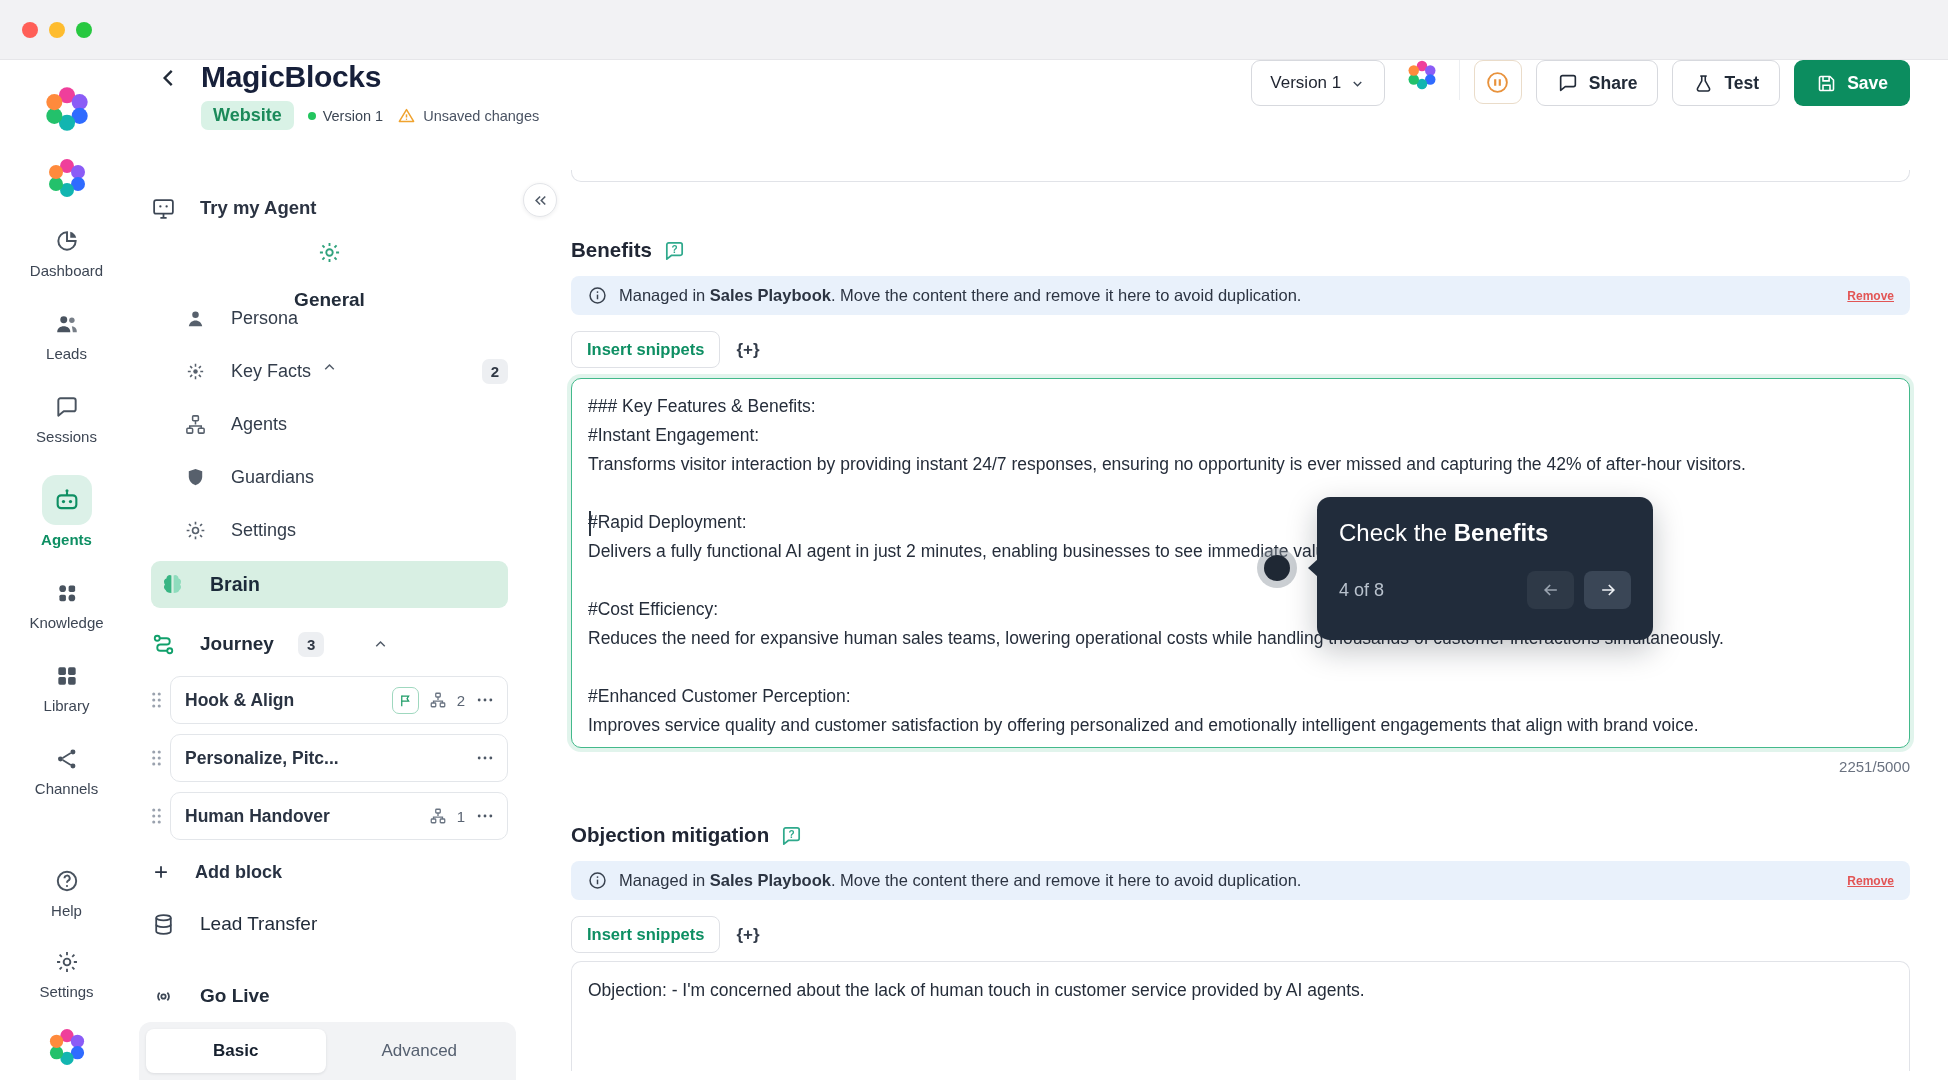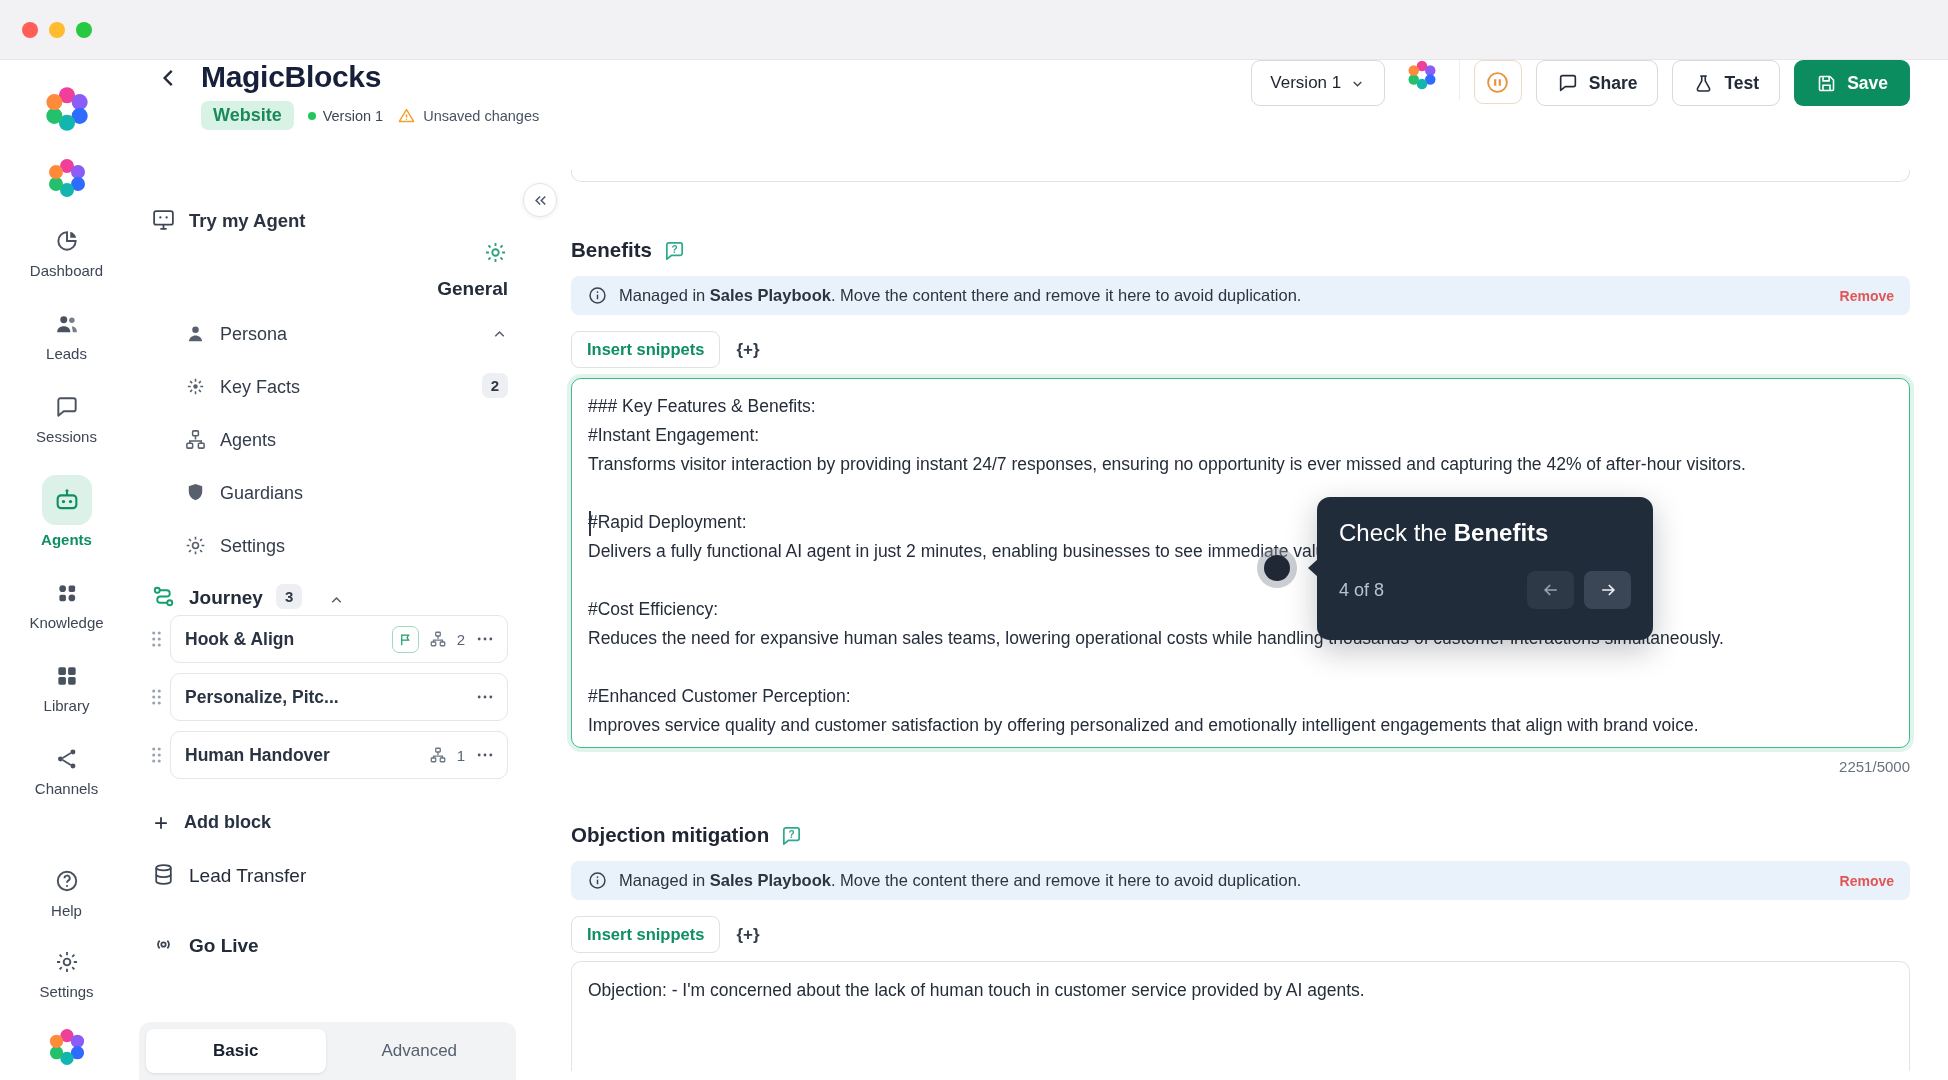--- a/index.html
+++ b/index.html
@@ -54,21 +54,21 @@
     gap:10px; padding:0 22px; font-size:17.5px; font-weight:bold; cursor:pointer; }
 
   
   .body-row { flex:1; display:flex; position:relative; min-height:0; }
   .collapse-btn { position:absolute; left:390px; top:15px; width:34px; height:34px; border-radius:50%;
     background:#fff; border:1px solid #e3e5e9; box-shadow:0 1px 4px rgba(20,30,40,.08); display:flex; align-items:center;
     justify-content:center; cursor:pointer; z-index:4; }
 
   
   .sb { flex:0 0 389px; position:relative; padding:16px 14px 0 18px; overflow:hidden; }
-  .sb-row { display:flex; align-items:flex-end; gap:13px; cursor:pointer; }
+  .sb-row { display:flex; align-items:center; gap:24px; cursor:pointer; }
   .sb-try { height:48px; margin-bottom:8px; font-size:18.5px; font-weight:bold; color:#2b3342; }
   .sb-section { height:52px; font-size:19px; font-weight:bold; color:#222c3a;flex-direction:column; }
   .sb-section .grow { flex:1; }
   .sb-sub { height:53px; padding-left:33px; font-size:18px; color:#333d4b; }
   .sb-sub .grow { flex:1; }
   .count-badge { background:#edeff2; color:#303845; font-size:15px; border-radius:7px; padding:4px 9px; font-weight:bold; }
   .sb-brain { height:47px; background:#d8efe3; border-radius:9px; margin:4px 0 10px; padding:0 2px 0 8px;
     font-size:19.5px; font-weight:bold; color:#1c2b3a; }
   .sb-journey { height:52px; margin-bottom:6px; font-size:19px; font-weight:bold; color:#222c3a; }
   .jblock { display:flex; align-items:center; gap:8px; margin-bottom:10px; }
@@ -89,21 +89,21 @@
   
   .main { flex:1; position:relative; padding:0 38px 0 49px; min-width:0; }
   .prev-box { height:12px; margin-top:2px; border:1px solid #e1e3e8; border-top:none; border-radius:0 0 10px 10px; }
   .counter { text-align:right; font-size:15px; color:#6a7280; margin-top:18px; }
   .sec-title { display:flex; align-items:center; gap:11px; margin-top:56px; }
   .sec-title h3 { font-size:20.5px; font-weight:bold; color:#202634; }
   .banner { margin-top:14px; background:#e9f1fb; border-radius:8px; display:flex; align-items:center; gap:11px;
     padding:9px 16px; font-size:16.5px; color:#2c3442; }
   .banner .grow { flex:1; }
   .banner b { font-weight:bold; }
-  .remove-link { color:#e25555; font-size:14px; font-weight:bold; cursor:pointer; white-space:nowrap; }
+  .remove-link { color:#e25555; font-size:12px; font-weight:bold; text-decoration:underline; cursor:pointer; white-space:nowrap; }
   .snip-row { margin-top:16px; display:flex; align-items:center; gap:16px; }
   .snip-btn { height:37px; border:1px solid #dfe1e6; border-radius:8px; background:#fff; color:#0e8f63;
     font-size:16.5px; font-weight:bold; padding:0 15px; display:flex; align-items:center; cursor:pointer; }
   .snip-plus { font-size:17px; color:#323b49; font-weight:bold; cursor:pointer; }
   .ta-wrap { margin-top:10px; height:370px; border:1.5px solid #43b98b; border-radius:10px; background:#fff;
     box-shadow:0 0 0 4px rgba(67,185,139,.16); overflow:hidden; position:relative; cursor:text; }
   .ta-text { padding:13px 16px; font-size:17.5px; line-height:29px; color:#252d3a; white-space:pre-wrap; }
   .caret { position:absolute; left:17px; top:132px; width:1.5px; height:25px; background:#2b3440; }
   .next-box { margin-top:8px; height:110px; border:1px solid #e1e3e8; border-bottom:none; border-radius:10px 10px 0 0;
     padding:14px 16px; font-size:17.5px; line-height:29px; color:#252d3a; cursor:text; }
@@ -442,20 +442,29 @@
           <div class="sb-row sb-sub">
             <span>
               <svg width="23" height="23" viewBox="0 0 24 24" fill="none" stroke="#57606c" stroke-width="1.7">
                   <circle cx="12" cy="12" r="3.1"></circle>
                   <path d="M12 2.8v2.9M12 18.3v2.9M2.8 12h2.9M18.3 12h2.9M5.2 5.2l2 2M16.8 16.8l2 2M18.8 5.2l-2 2M7.2 16.8l-2 2"></path>
                 </svg>
             </span>
             <span>Settings</span>
           </div>
 
+          <div class="sb-row sb-brain">
+            <span>
+              <svg width="27" height="27" viewBox="0 0 24 24">
+                  <path d="M11 4a3 3 0 0 0-4.4 2.6A3 3 0 0 0 4.5 10c0 .8.3 1.5.8 2a3.2 3.2 0 0 0 .7 5c.6 1.5 2 2.4 5 2.6z" fill="#38b583"></path>
+                  <path d="M13 4a3 3 0 0 1 4.4 2.6A3 3 0 0 1 19.5 10c0 .8-.3 1.5-.8 2a3.2 3.2 0 0 1-.7 5c-.6 1.5-2 2.4-5 2.6z" fill="#8fdcbd"></path>
+                </svg>
+            </span>
+            <span>Brain</span>
+          </div>
 
           <div class="sb-row sb-journey">
             <span>
               <svg width="25" height="25" viewBox="0 0 24 24" fill="none" stroke="#11a06b" stroke-width="1.8">
                   <circle cx="6" cy="6" r="2.4"></circle>
                   <circle cx="18" cy="18" r="2.4"></circle>
                   <path d="M8.6 6H15a3 3 0 0 1 0 6H9a3 3 0 0 0 0 6h6.4"></path>
                 </svg>
             </span>
             <span>Journey</span>

